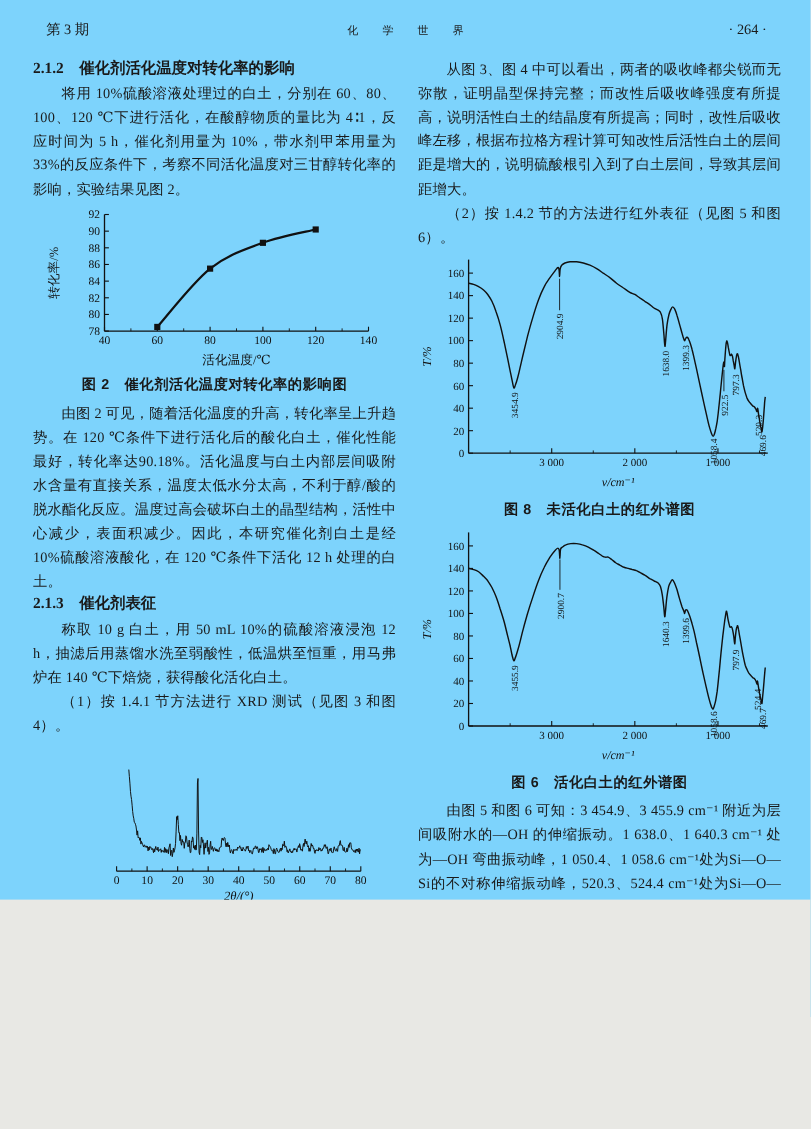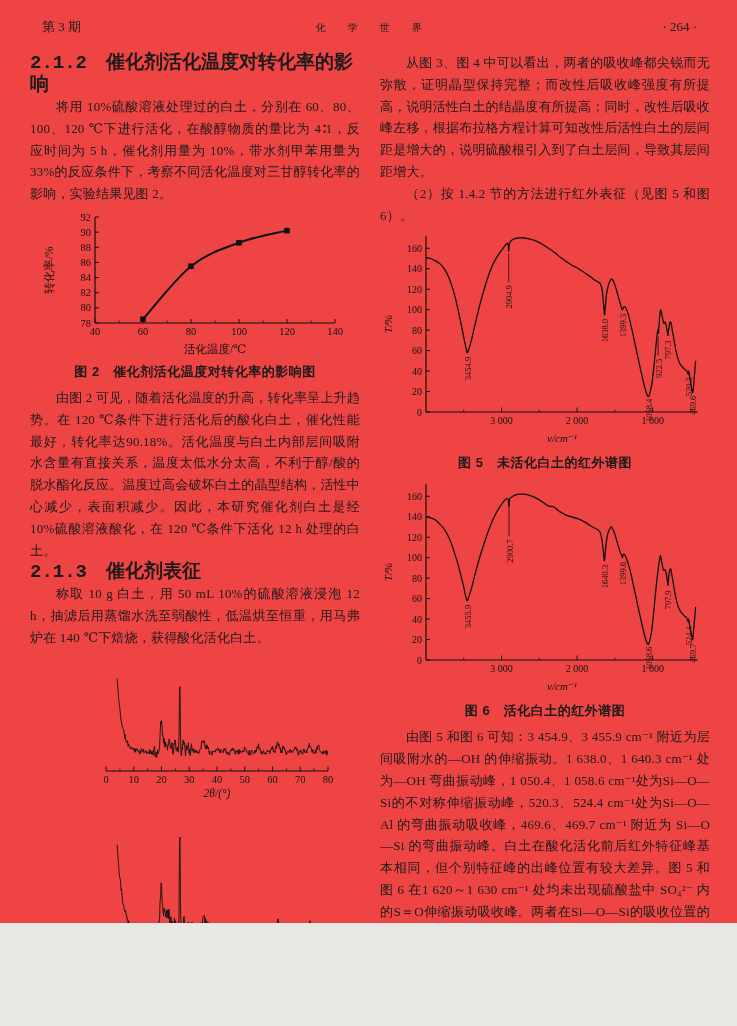--- a/index.html
+++ b/index.html
@@ -1,33 +1,33 @@
 <!DOCTYPE html>
 <html><head>
 <meta charset="utf-8">
 <style>
   html,body{margin:0;padding:0;background:#e8e8e4;}
   .page{
-    position:relative;width:737px;height:923px;margin:0 auto;
-    background:#ef4444;color:#1a1a1a;
+    position:relative;width:737px;height:818px;margin:0 auto;
+    background:#7dd3fc;color:#1a1a1a;
     font-family:"Liberation Serif","DejaVu Serif",serif;
     overflow:hidden;box-sizing:border-box;padding:16px 28px 0 30px;
   }
   .hdr{display:flex;justify-content:space-between;align-items:baseline;
     font-size:13px;padding:2px 12px 0 12px;}
   .hdr .jtitle{letter-spacing:6px;font-size:10px;}
   .cols{display:flex;gap:20px;margin-top:16px;}
   .col{width:330px;flex:0 0 330px;}
   p.body{
     font-size:13px;line-height:21.8px;text-align:justify;
     text-indent:2em;margin:0;letter-spacing:0.2px;
   }
   h3.sec{
-    font-size:19px;line-height:22px;font-weight:bold;margin:0;
-    font-family:Liberation Mono, monospace;
+    font-size:14px;line-height:22px;font-weight:bold;margin:0;
+    font-family:Liberation Serif, serif;
   }
   figure{margin:4px 0 6px 0;text-align:center;}
   figcaption{
     font-size:13px;font-weight:bold;margin-top:2px;letter-spacing:0.5px;
     font-family:"Liberation Sans","DejaVu Sans",sans-serif;
   }
   svg{display:block;margin:0 auto;overflow:visible;}
   svg text{font-family:"Liberation Serif","DejaVu Serif",serif;fill:#111;}
 </style>
 </head>
@@ -91,20 +91,21 @@
             <rect x="149.2" y="54.41428571428572" width="5.6" height="5.6" fill="#111"></rect>
             <rect x="197.2" y="30.942857142857175" width="5.6" height="5.6" fill="#111"></rect>
             <rect x="245.2" y="18.828571428571404" width="5.6" height="5.6" fill="#111"></rect>
           </svg>
         <figcaption>图 2　催化剂活化温度对转化率的影响图</figcaption>
       </figure>
 
       <p class="body">由图 2 可见，随着活化温度的升高，转化率呈上升趋势。在 120 ℃条件下进行活化后的酸化白土，催化性能最好，转化率达90.18%。活化温度与白土内部层间吸附水含量有直接关系，温度太低水分太高，不利于醇/酸的脱水酯化反应。温度过高会破坏白土的晶型结构，活性中心减少，表面积减少。因此，本研究催化剂白土是经 10%硫酸溶液酸化，在 120 ℃条件下活化 12 h 处理的白土。</p>
       <h3 class="sec">2.1.3　催化剂表征</h3>
       <p class="body">称取 10 g 白土，用 50 mL 10%的硫酸溶液浸泡 12 h，抽滤后用蒸馏水洗至弱酸性，低温烘至恒重，用马弗炉在 140 ℃下焙烧，获得酸化活化白土。</p>
+      <p class="body">（1）按 1.4.1 节方法进行 XRD 测试（见图 3 和图 4）。</p>
 
       <figure>
         <svg width="322" height="152">
             <line x1="72" y1="118" x2="294" y2="118" stroke="#111" stroke-width="1.2"></line>
             <line x1="72" y1="118" x2="72" y2="113.5" stroke="#111" stroke-width="1"></line>
             <text x="72" y="130" font-size="10.5" text-anchor="middle">0</text>
             <line x1="85.875" y1="118" x2="85.875" y2="115.5" stroke="#111" stroke-width="0.8"></line>
             <line x1="99.75" y1="118" x2="99.75" y2="113.5" stroke="#111" stroke-width="1"></line>
             <text x="99.75" y="130" font-size="10.5" text-anchor="middle">10</text>
             <line x1="113.625" y1="118" x2="113.625" y2="115.5" stroke="#111" stroke-width="0.8"></line>
@@ -213,21 +214,21 @@
             <text x="132.23333333333332" y="55.116279069767444" font-size="8.5" text-anchor="end" transform="rotate(-90 132.23333333333332 55.116279069767444)">2904.9</text>
             <text x="227.9622222222222" y="88.88372093023256" font-size="8.5" text-anchor="end" transform="rotate(-90 227.9622222222222 88.88372093023256)">1638.0</text>
             <text x="246.02" y="83.76744186046511" font-size="8.5" text-anchor="end" transform="rotate(-90 246.02 83.76744186046511)">1399.3</text>
             <text x="271.78444444444443" y="168.69767441860466" font-size="8.5" text-anchor="end" transform="rotate(-90 271.78444444444443 168.69767441860466)">1058.4</text>
             <line x1="278.1066666666667" y1="106.27906976744187" x2="278.1066666666667" y2="125.72093023255815" stroke="#111" stroke-width="0.8"></line>
             <text x="281.6066666666667" y="128.7906976744186" font-size="8.5" text-anchor="end" transform="rotate(-90 281.6066666666667 128.7906976744186)">922.5</text>
             <text x="291.5044444444444" y="110.37209302325581" font-size="8.5" text-anchor="end" transform="rotate(-90 291.5044444444444 110.37209302325581)">797.3</text>
             <text x="312.43333333333334" y="147.2093023255814" font-size="8.5" text-anchor="end" transform="rotate(-90 312.43333333333334 147.2093023255814)">520.3</text>
             <text x="316.2111111111111" y="165.62790697674419" font-size="8.5" text-anchor="end" transform="rotate(-90 316.2111111111111 165.62790697674419)">469.6</text>
           </svg>
-        <figcaption>图 5　未活化白土的红外谱图</figcaption>
+        <figcaption>图 8　未活化白土的红外谱图</figcaption>
       </figure>
 
       <figure>
         <svg width="330" height="222">
             <line x1="46" y1="6" x2="46" y2="182" stroke="#111" stroke-width="1.2"></line>
             <line x1="46" y1="182" x2="318" y2="182" stroke="#111" stroke-width="1.2"></line>
             <line x1="46" y1="182" x2="50" y2="182" stroke="#111" stroke-width="1"></line>
             <text x="42" y="185.5" font-size="10" text-anchor="end">0</text>
             <line x1="46" y1="161.53488372093022" x2="50" y2="161.53488372093022" stroke="#111" stroke-width="1"></line>
             <text x="42" y="165.03488372093022" font-size="10" text-anchor="end">20</text>

